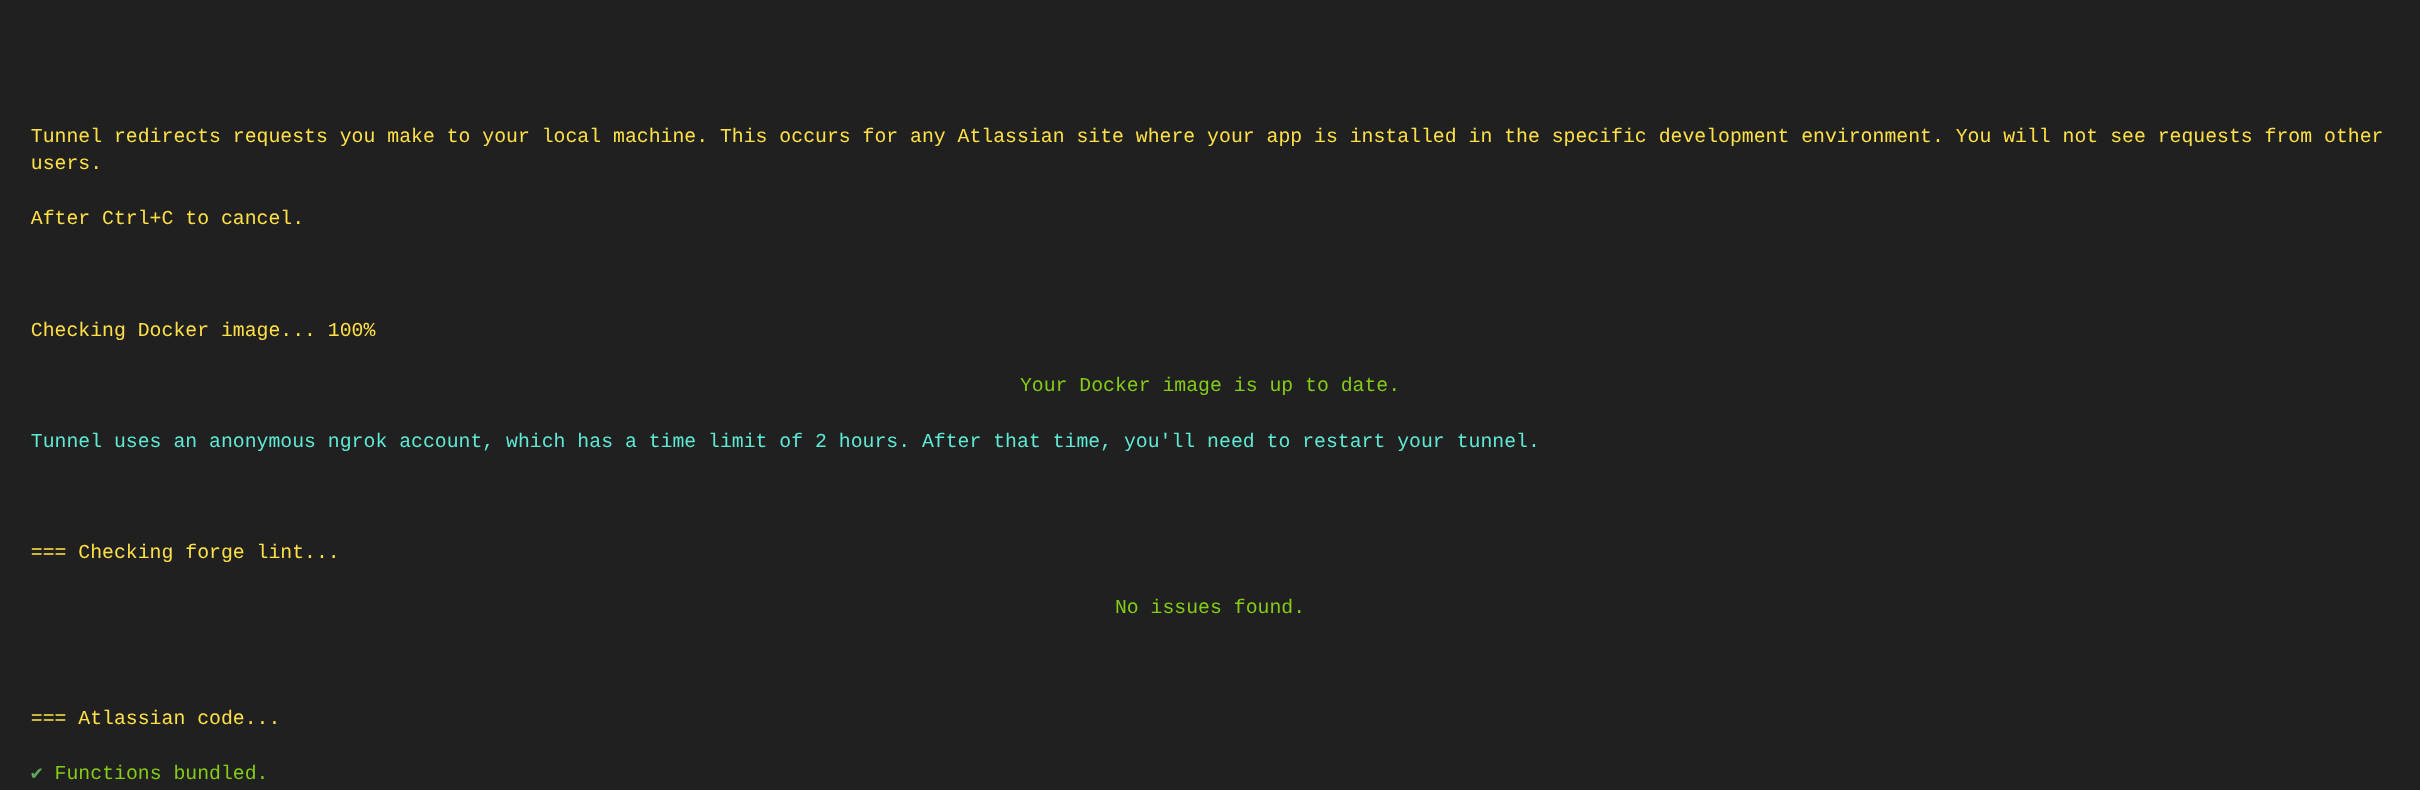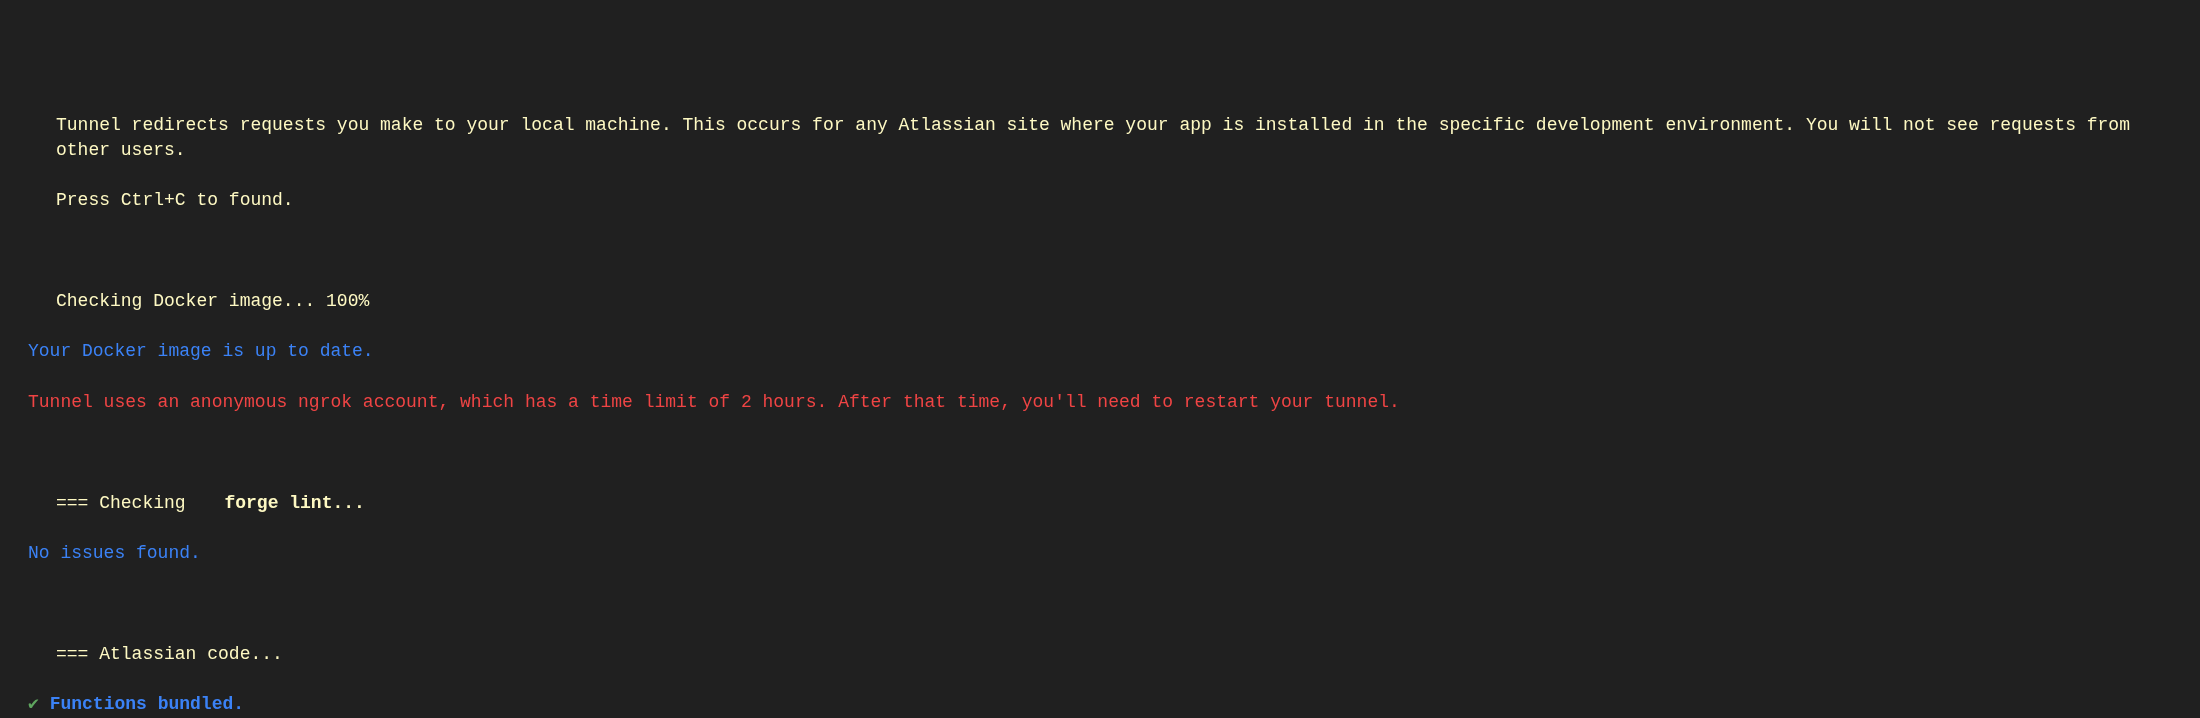--- a/index.html
+++ b/index.html
@@ -13,46 +13,46 @@
       font-size: 18px;
       line-height: 1.4;
       padding: 12px 28px;
       color: #d4d4d4;
       width: 2200px;
       height: 718px;
       overflow: hidden;
       white-space: pre-wrap;
     }
     .white {
-      color: #fef9c3;
-      margin-left: 28px;
+      color: #fde047;
     }
     .dim {
-      color: #3b82f6;
+      color: #84cc16;
+      text-align: center;
     }
     .yellow {
-      color: #ef4444;
+      color: #5eead4;
     }
     .green {
       color: #5fa65f;
     }
     .bold {
-      font-weight: bold;
+      font-weight: normal;
     }
     .line {
       display: block;
     }
   </style>
 </head>
 <body>
 
 
 
 <span class="line white">Tunnel redirects requests you make to your local machine. This occurs for any Atlassian site where your app is installed in the specific development environment. You will not see requests from other users.</span>
-<span class="line white">Press Ctrl+C to found.</span>
+<span class="line white">After Ctrl+C to cancel.</span>
 <span class="line"> </span>
 <span class="line white">Checking Docker image... 100%</span>
 <span class="line dim">Your Docker image is up to date.</span>
 <span class="line yellow">Tunnel uses an anonymous ngrok account, which has a time limit of 2 hours. After that time, you'll need to restart your tunnel.</span>
 <span class="line"> </span>
 <span class="line"><span class="white">=== Checking </span><span class="white bold">forge lint...</span></span>
 <span class="line dim">No issues found.</span>
 <span class="line"> </span>
 <span class="line white">=== Atlassian code...</span>
 <span class="line"><span class="green">✔</span><span class="dim bold"> Functions bundled.</span></span>

